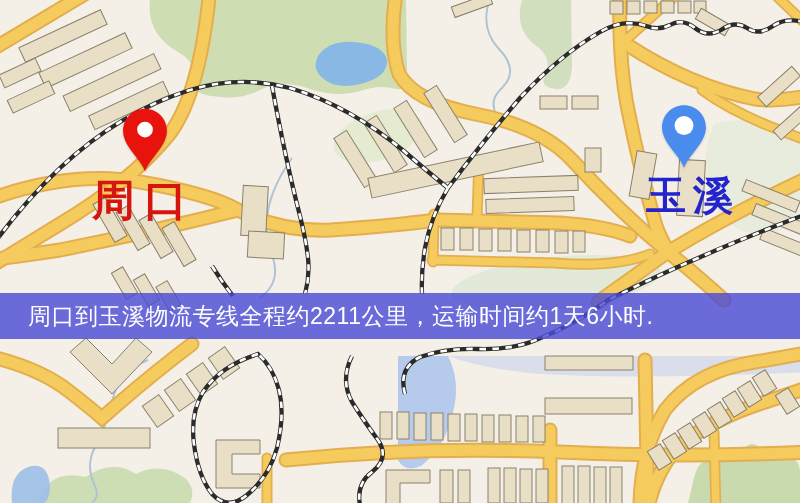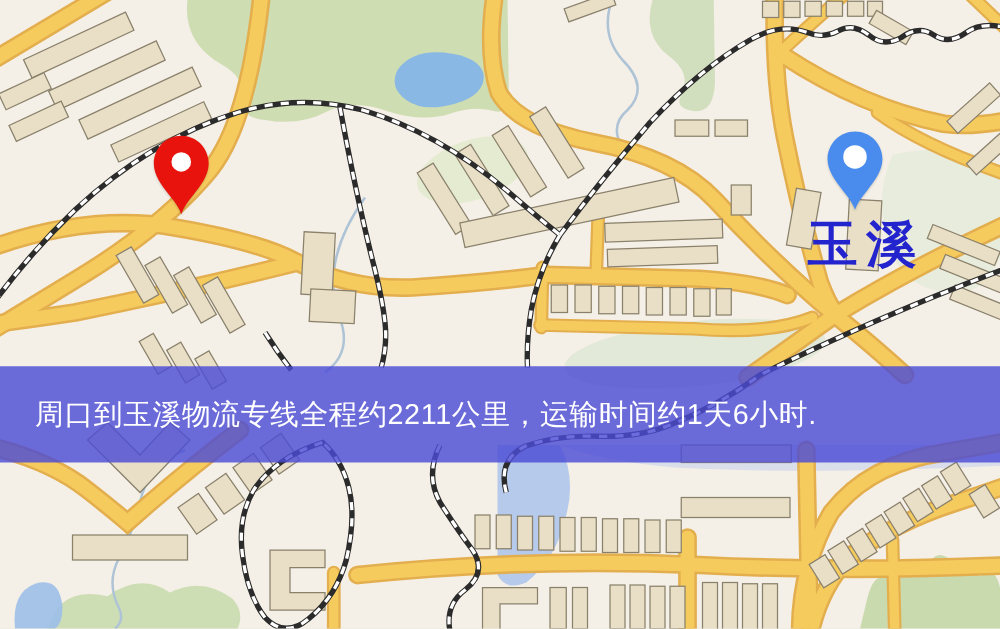--- a/index.html
+++ b/index.html
@@ -12,21 +12,21 @@
   .place-label{
     position:absolute;font-family:"Liberation Serif","DejaVu Serif",serif;
     font-weight:700;white-space:nowrap;user-select:none;line-height:1;
   }
   #label-origin{left:92px;top:179px;font-size:43px;letter-spacing:9px;}
   #label-dest{left:646px;top:176px;font-size:40px;letter-spacing:7px;}
   .pin{position:absolute;filter:drop-shadow(0 1px 1px rgba(0,0,0,.18));}
   #pin-origin{left:122px;top:107px;}
   #pin-dest{left:661px;top:104px;}
   #banner{
-    position:absolute;left:0;top:293px;width:800px;height:77px;
+    position:absolute;left:0;top:293px;width:800px;height:46px;
     display:flex;align-items:center;
   }
   #banner-bg{position:absolute;inset:0;opacity:.82;}
   #banner-text{
     position:relative;padding-left:28px;font-size:23px;letter-spacing:.5px;
     font-weight:400;white-space:nowrap;
   }
 </style>
 </head>
 <body>
@@ -211,20 +211,21 @@
   <svg class="pin" id="pin-origin" width="46" height="66" viewBox="0 0 44 62" xmlns="http://www.w3.org/2000/svg">
     <path d="M22,1 C10.3,1 1,10.5 1,22.2 C1,31 7,39 12.5,46 C17,51.5 20.5,56.5 22,61 C23.5,56.5 27,51.5 31.5,46 C37,39 43,31 43,22.2 C43,10.5 33.7,1 22,1 Z" fill="#e8130c"></path>
     <circle cx="22" cy="21" r="7.5" fill="#ffffff"></circle>
   </svg>
 
   <svg class="pin" id="pin-dest" width="46" height="65" viewBox="0 0 44 62" xmlns="http://www.w3.org/2000/svg">
     <path d="M22,1 C10.3,1 1,10.5 1,22.2 C1,31 7,39 12.5,46 C17,51.5 20.5,56.5 22,61 C23.5,56.5 27,51.5 31.5,46 C37,39 43,31 43,22.2 C43,10.5 33.7,1 22,1 Z" fill="#4a8cee"></path>
     <circle cx="22" cy="20.5" r="9" fill="#ffffff"></circle>
   </svg>
 
+  <div class="place-label" id="label-origin" style="color: rgb(214, 21, 14);">周口</div>
 
   <div class="place-label" id="label-dest" style="color: rgb(35, 36, 206);">玉溪</div>
 
   <div id="banner">
     <div id="banner-bg" style="background-color: rgb(76, 76, 214);"></div>
     <div id="banner-text" style="color: rgb(255, 255, 255);">周口到玉溪物流专线全程约2211公里，运输时间约1天6小时.</div>
   </div>
 
 </div>
 

